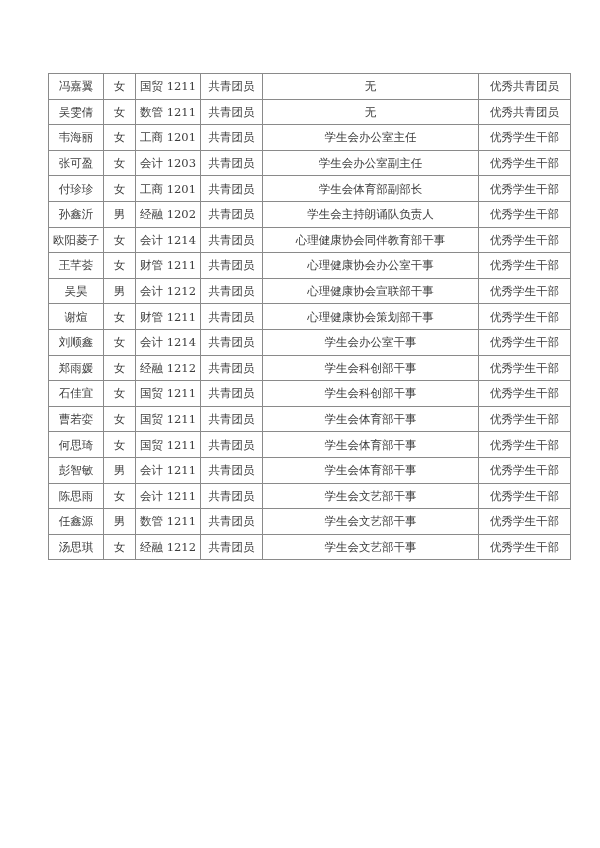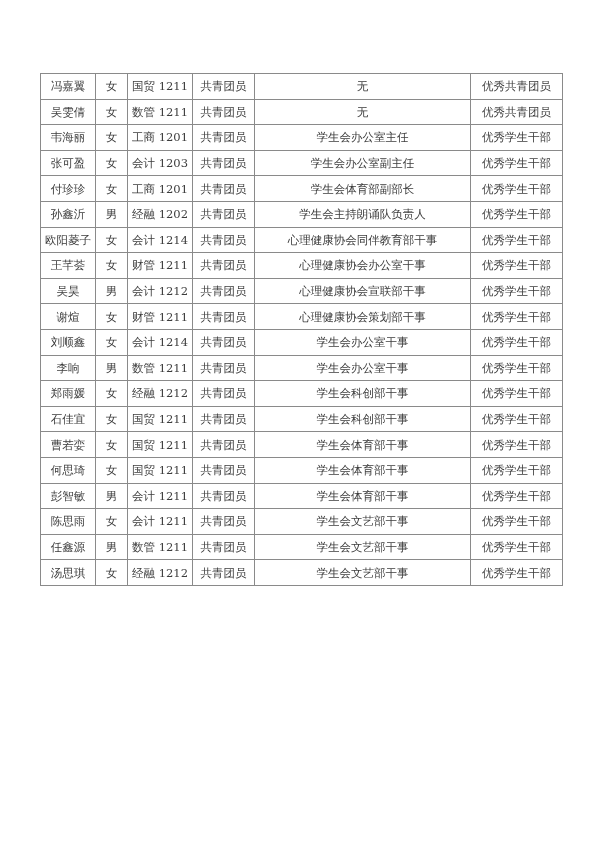--- a/index.html
+++ b/index.html
@@ -16,21 +16,21 @@
       color: #3a3a3a;
     }
     .page {
       position: absolute;
       left: 0; top: 0;
       width: 600px; height: 848px;
       background: #ffffff;
     }
     table.roster {
       position: absolute;
-      left: 40px;
+      left: 48px;
       top: 73px;
       width: 522px;
       border-collapse: collapse;
       table-layout: fixed;
       padding-left: 40px;
     }
     table.roster td {
       height: 24.6px;
       padding: 0;
       border: 1px solid #8a8a8a;
@@ -161,28 +161,20 @@
 
   <tr>
     <td>刘顺鑫</td>
     <td>女</td>
     <td>会计 1214</td>
     <td>共青团员</td>
     <td>学生会办公室干事</td>
     <td>优秀学生干部</td>
   </tr>
 
-  <tr>
-    <td>李响</td>
-    <td>男</td>
-    <td>数管 1211</td>
-    <td>共青团员</td>
-    <td>学生会办公室干事</td>
-    <td>优秀学生干部</td>
-  </tr>
 
 
 
   <tr>
     <td>郑雨媛</td>
     <td>女</td>
     <td>经融 1212</td>
     <td>共青团员</td>
     <td>学生会科创部干事</td>
     <td>优秀学生干部</td>

